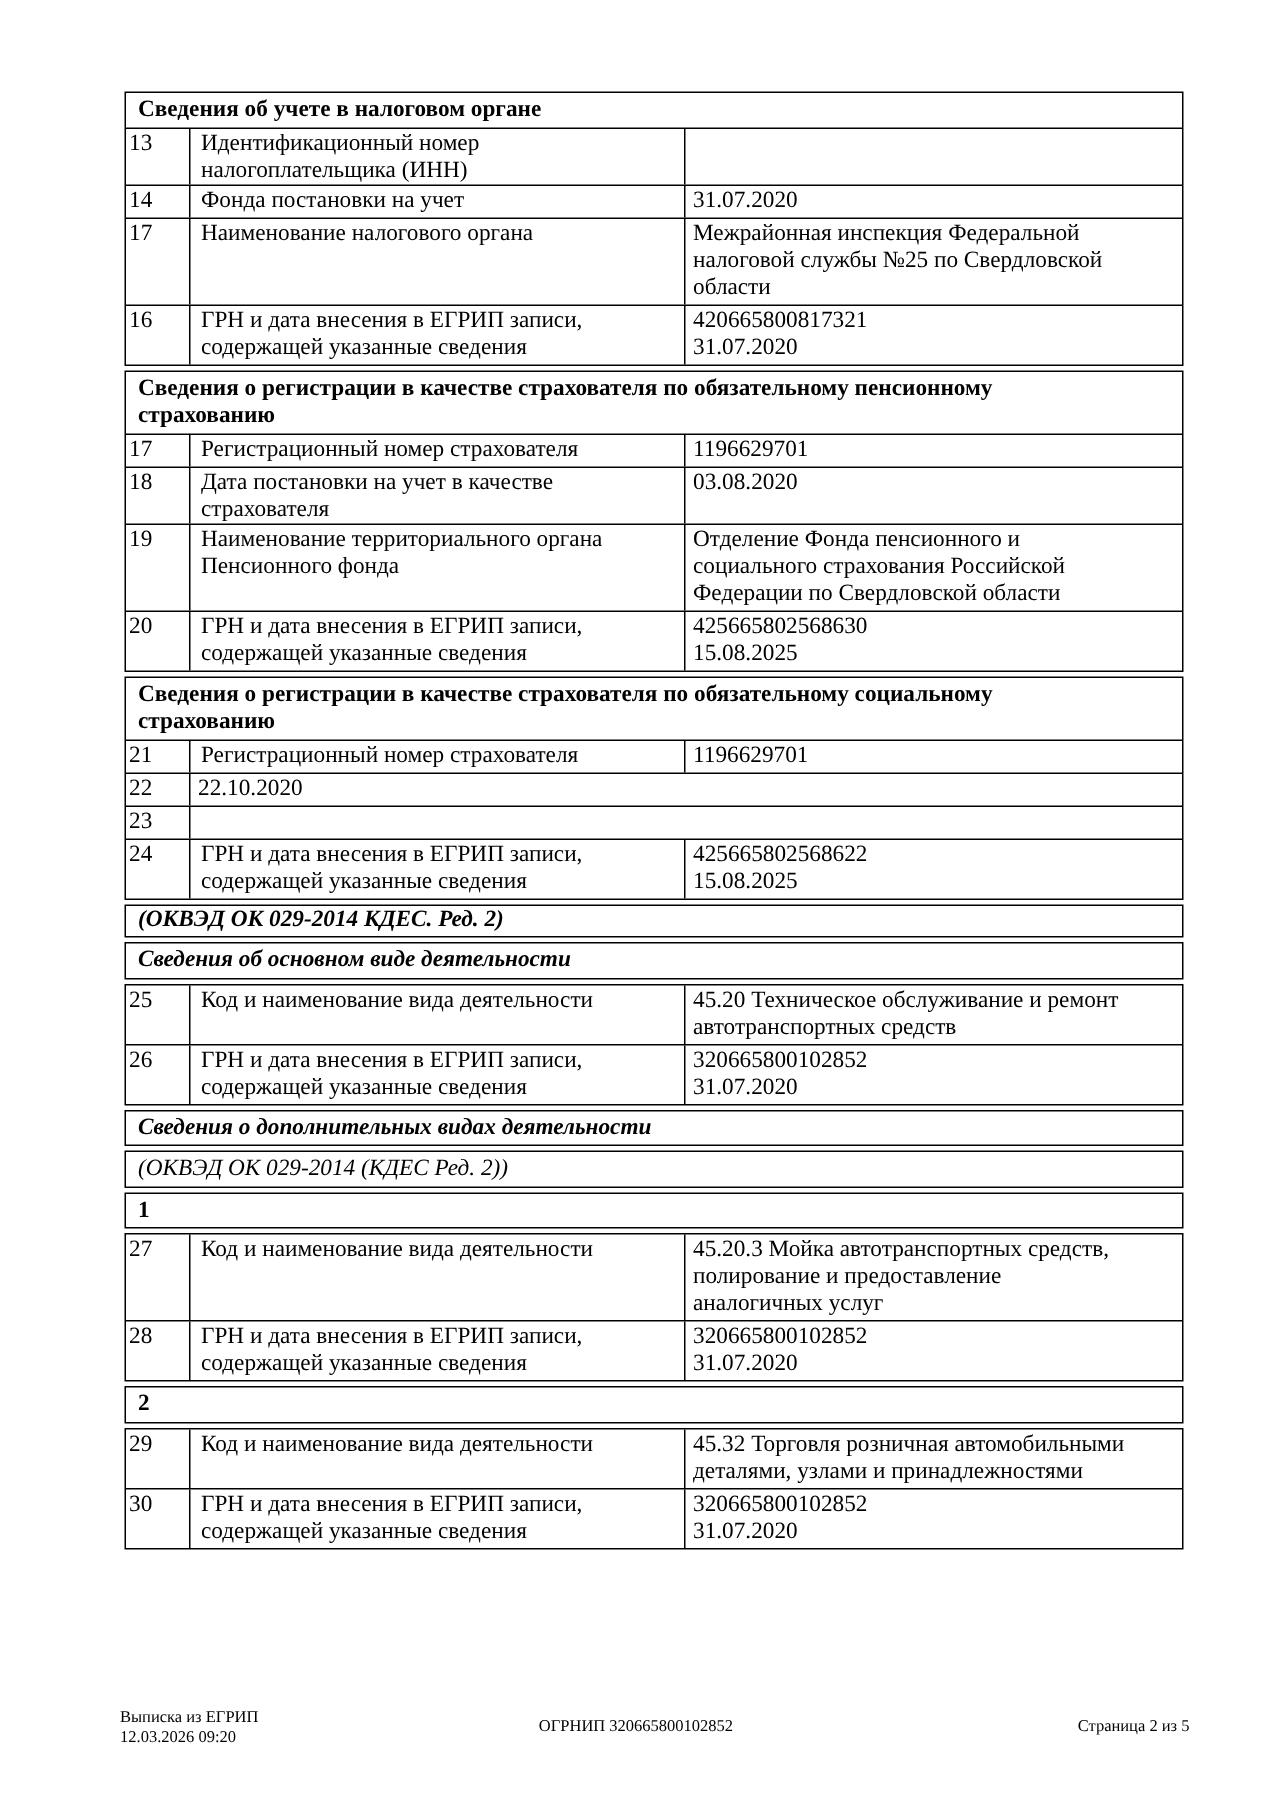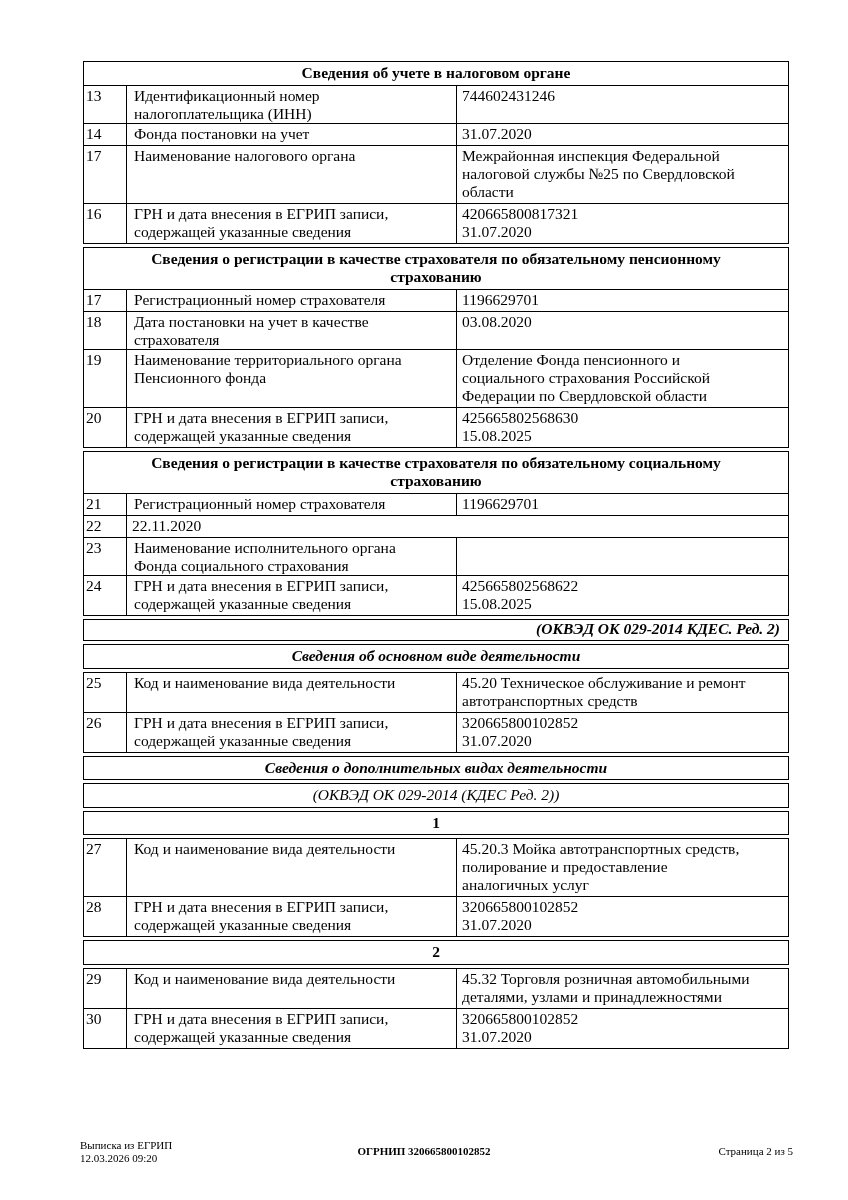--- a/index.html
+++ b/index.html
@@ -26,30 +26,29 @@
 
   .block {
     border: 1px solid #000;
     margin-bottom: 3px;
     font-size: 15.5px;
     line-height: 18px;
   }
 
   .sec-title {
     font-weight: bold;
-    text-align: center;
     padding: 2px 8px;
     white-space: pre-line;
     line-height: 18.5px;
   }
   .sec-title.italic { font-style: italic; }
   .sec-subtitle {
     font-weight: bold;
     font-style: italic;
-    text-align: right;
+    text-align: left;
     padding: 0 8px 2px 8px;
     line-height: 18.5px;
   }
   .plain-italic { font-weight: normal; font-style: italic; }
 
   .row {
     display: grid;
     grid-template-columns: 43px 330px 1fr;
     border-top: 1px solid #000;
   }
@@ -77,41 +76,39 @@
     font-size: 11px;
     line-height: 12.5px;
   }
   .footer-center {
     position: absolute;
     left: 0;
     top: 1145px;
     width: 848px;
     text-align: center;
     font-size: 11px;
-    font-weight: bold;
   }
   .footer-right {
     position: absolute;
     right: 55px;
     top: 1145px;
     font-size: 11px;
   }
 </style>
 </head>
 <body>
 
 <div class="doc">
 
   <div class="block">
     <div class="sec-title">Сведения об учете в налоговом органе</div>
     <div class="row">
       <div class="cell-num">13</div>
       <div class="cell-label">Идентификационный номер
 налогоплательщика (ИНН)</div>
-      <div class="cell-value">744602431246</div>
     </div>
     <div class="row">
       <div class="cell-num">14</div>
       <div class="cell-label">Фонда постановки на учет</div>
       <div class="cell-value">31.07.2020</div>
     </div>
     <div class="row">
       <div class="cell-num">17</div>
       <div class="cell-label">Наименование налогового органа</div>
       <div class="cell-value">Межрайонная инспекция Федеральной
@@ -161,26 +158,24 @@
   <div class="block">
     <div class="sec-title">Сведения о регистрации в качестве страхователя по обязательному социальному
 страхованию</div>
     <div class="row">
       <div class="cell-num">21</div>
       <div class="cell-label">Регистрационный номер страхователя</div>
       <div class="cell-value">1196629701</div>
     </div>
     <div class="row">
       <div class="cell-num">22</div>
-      <div class="cell-value">22.11.2020</div>
+      <div class="cell-value">22.10.2020</div>
     </div>
     <div class="row">
       <div class="cell-num">23</div>
-      <div class="cell-label">Наименование исполнительного органа
-Фонда социального страхования</div>
       <div class="cell-value"></div>
     </div>
     <div class="row">
       <div class="cell-num">24</div>
       <div class="cell-label">ГРН и дата внесения в ЕГРИП записи,
 содержащей указанные сведения</div>
       <div class="cell-value">425665802568622
 15.08.2025</div>
     </div>
   </div>

